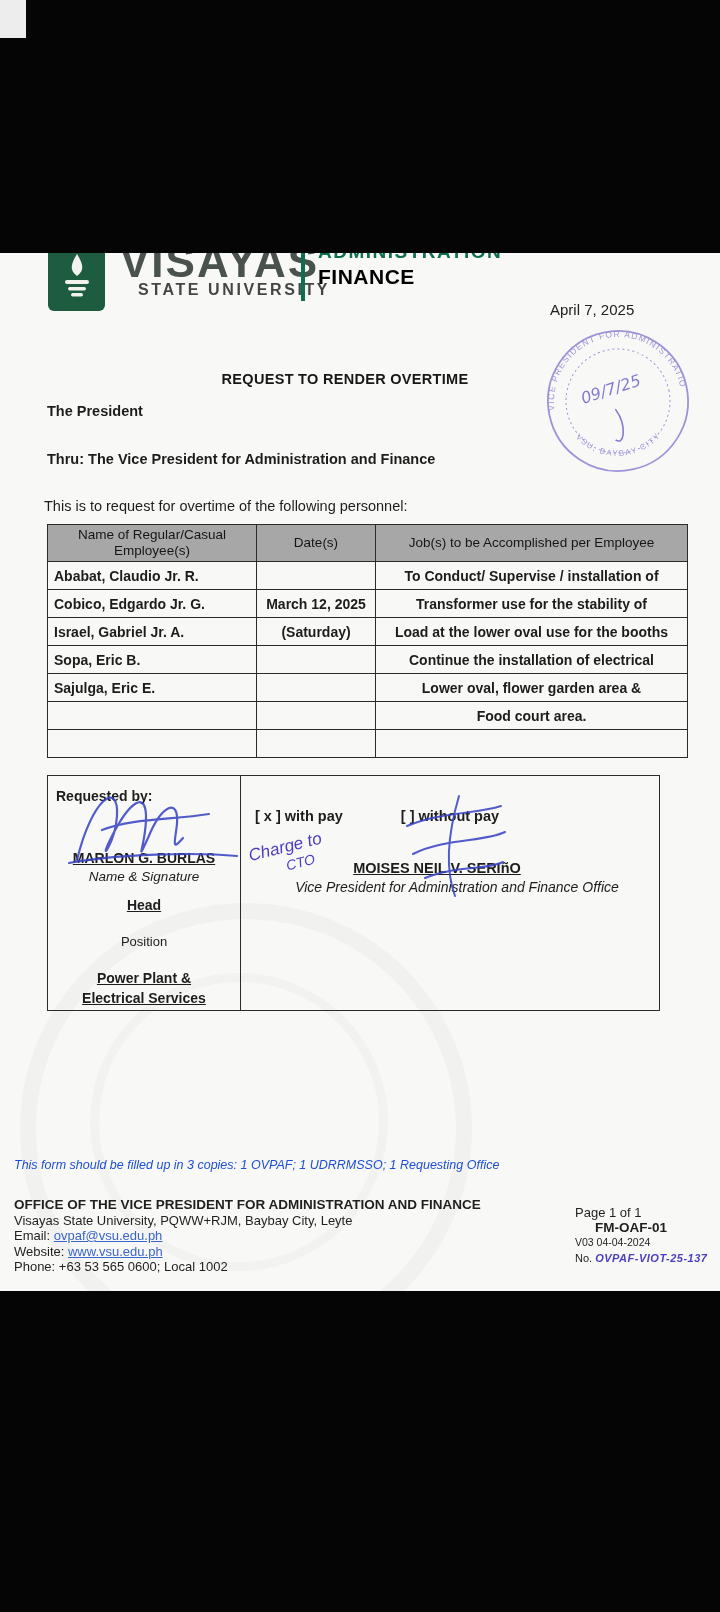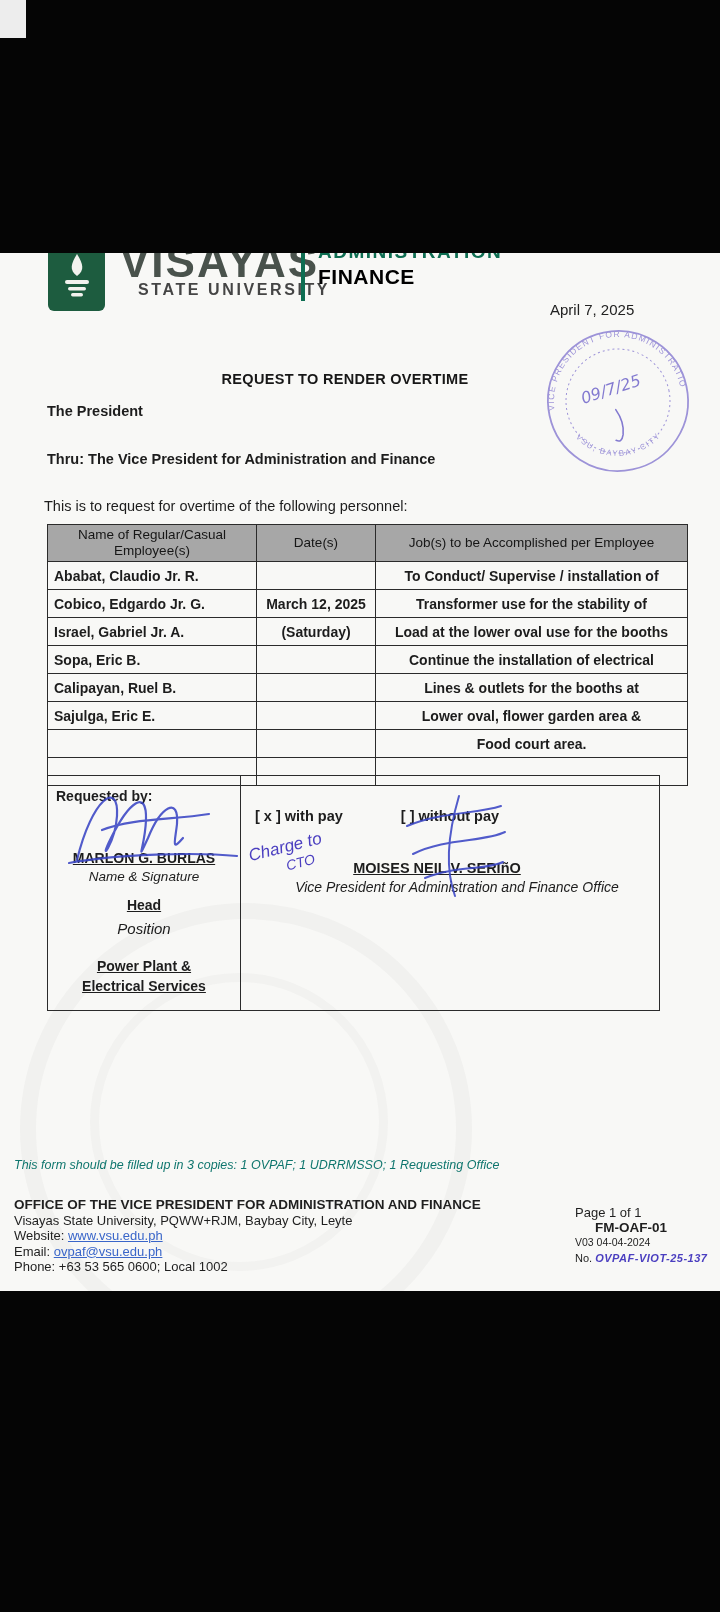--- a/index.html
+++ b/index.html
@@ -41,34 +41,34 @@
   .w1{width:200px;} .w2{width:110px;} .w3{width:303px;}
 
   
   .sigbox{position:absolute;left:47px;top:522px;width:613px;height:236px;border:1.6px solid #2b2b2b;display:flex;box-sizing:border-box;}
   .sig-left{width:193px;border-right:1.6px solid #2b2b2b;box-sizing:border-box;padding-top:12px;}
   .sig-right{flex:1;box-sizing:border-box;padding:12px 0 0 14px;position:relative;}
   .req-label{padding-left:8px;font-size:14px;font-weight:bold;}
   .sig-name{margin-top:46px;text-align:center;font-size:14px;font-weight:bold;text-decoration:underline;}
   .sig-cap{margin-top:3px;text-align:center;font-size:13.5px;font-style:italic;}
   .sig-pos{margin-top:13px;text-align:center;font-size:14px;font-weight:bold;text-decoration:underline;}
-  .sig-pos-cap{margin-top:7px;text-align:center;font-size:15px;font-style:italic;}
+  .sig-pos-cap{margin-top:21px;text-align:center;font-size:13px;}
   .sig-office{margin:20px auto 0;width:160px;text-align:center;font-size:14px;font-weight:bold;text-decoration:underline;line-height:1.4;}
   .app-label{font-size:14px;font-weight:bold;}
   .pay-row{margin-top:20px;display:flex;font-size:14.5px;font-weight:bold;}
   .pay-without{margin-left:58px;}
   .app-name{margin-top:36px;text-align:center;padding-right:40px;font-size:14.5px;font-weight:bold;text-decoration:underline;}
   .app-title{margin-top:3px;text-align:center;font-size:14px;font-style:italic;}
 
   .sig-overlay{position:absolute;left:47px;top:515px;width:613px;height:250px;pointer-events:none;}
   .charge{position:absolute;left:250px;top:584px;transform:rotate(-14deg);color:#4b3fc0;font-style:italic;font-size:17px;line-height:19px;pointer-events:none;}
   .charge .l2{margin-left:34px;font-size:14px;}
 
   
-  .copies-note{position:absolute;left:14px;top:905px;font-size:12.5px;font-style:italic;color:#0f766e;}
+  .copies-note{position:absolute;left:14px;top:905px;font-size:12.5px;font-style:italic;color:#1d4ed8;}
   .f-left{position:absolute;left:14px;top:944px;font-size:13px;line-height:15.5px;color:#1f1f1f;}
   .f-office{font-weight:bold;font-size:13.5px;}
   a.f-link{color:#3a66c9;text-decoration:underline;cursor:pointer;}
   .f-right{position:absolute;left:575px;top:952px;font-size:13px;line-height:15px;color:#1f1f1f;}
   .f-code{font-weight:bold;font-size:13.5px;padding-left:20px;}
   .f-ver{font-size:10.5px;}
   .f-no{font-size:11px;margin-top:1px;}
   .f-no .hand{color:#4b3fc0;font-style:italic;font-weight:bold;letter-spacing:.5px;}
 </style>
 </head>
@@ -142,25 +142,20 @@
         <td class="c-name">Israel, Gabriel Jr. A.</td>
         <td class="c-date">(Saturday)</td>
         <td class="c-job">Load at the lower oval use for the booths</td>
       </tr>
       <tr>
         <td class="c-name">Sopa, Eric B.</td>
         <td class="c-date"></td>
         <td class="c-job">Continue the installation of electrical</td>
       </tr>
       <tr>
-        <td class="c-name">Calipayan, Ruel B.</td>
-        <td class="c-date"></td>
-        <td class="c-job">Lines &amp; outlets for the booths at</td>
-      </tr>
-      <tr>
         <td class="c-name">Sajulga, Eric E.</td>
         <td class="c-date"></td>
         <td class="c-job">Lower oval,  flower garden area &amp;</td>
       </tr>
       <tr>
         <td class="c-name"></td>
         <td class="c-date"></td>
         <td class="c-job">Food court area.</td>
       </tr>
       <tr>
@@ -208,26 +203,26 @@
       <div>Charge to</div>
       <div class="l2">CTO</div>
     </div>
 
     <div class="copies-note">This form should be filled up in 3 copies: 1 OVPAF; 1 UDRRMSSO; 1 Requesting Office</div>
 
     <div class="f-left">
       <div class="f-office">OFFICE OF THE VICE PRESIDENT FOR ADMINISTRATION AND FINANCE</div>
       <div>Visayas State University, PQWW+RJM, Baybay City, Leyte</div>
       <div>
+        <span>Email:</span>
+        <a class="f-link">ovpaf@vsu.edu.ph</a>
+      </div>
+      <div>
         <span>Website:</span>
         <a class="f-link">www.vsu.edu.ph</a>
-      </div>
-      <div>
-        <span>Email:</span>
-        <a class="f-link">ovpaf@vsu.edu.ph</a>
       </div>
       <div>Phone: +63 53 565 0600; Local 1002</div>
     </div>
 
     <div class="f-right">
       <div>Page 1 of 1</div>
       <div class="f-code">FM-OAF-01</div>
       <div class="f-ver">V03 04-04-2024</div>
       <div class="f-no">
         <span>No.</span>

